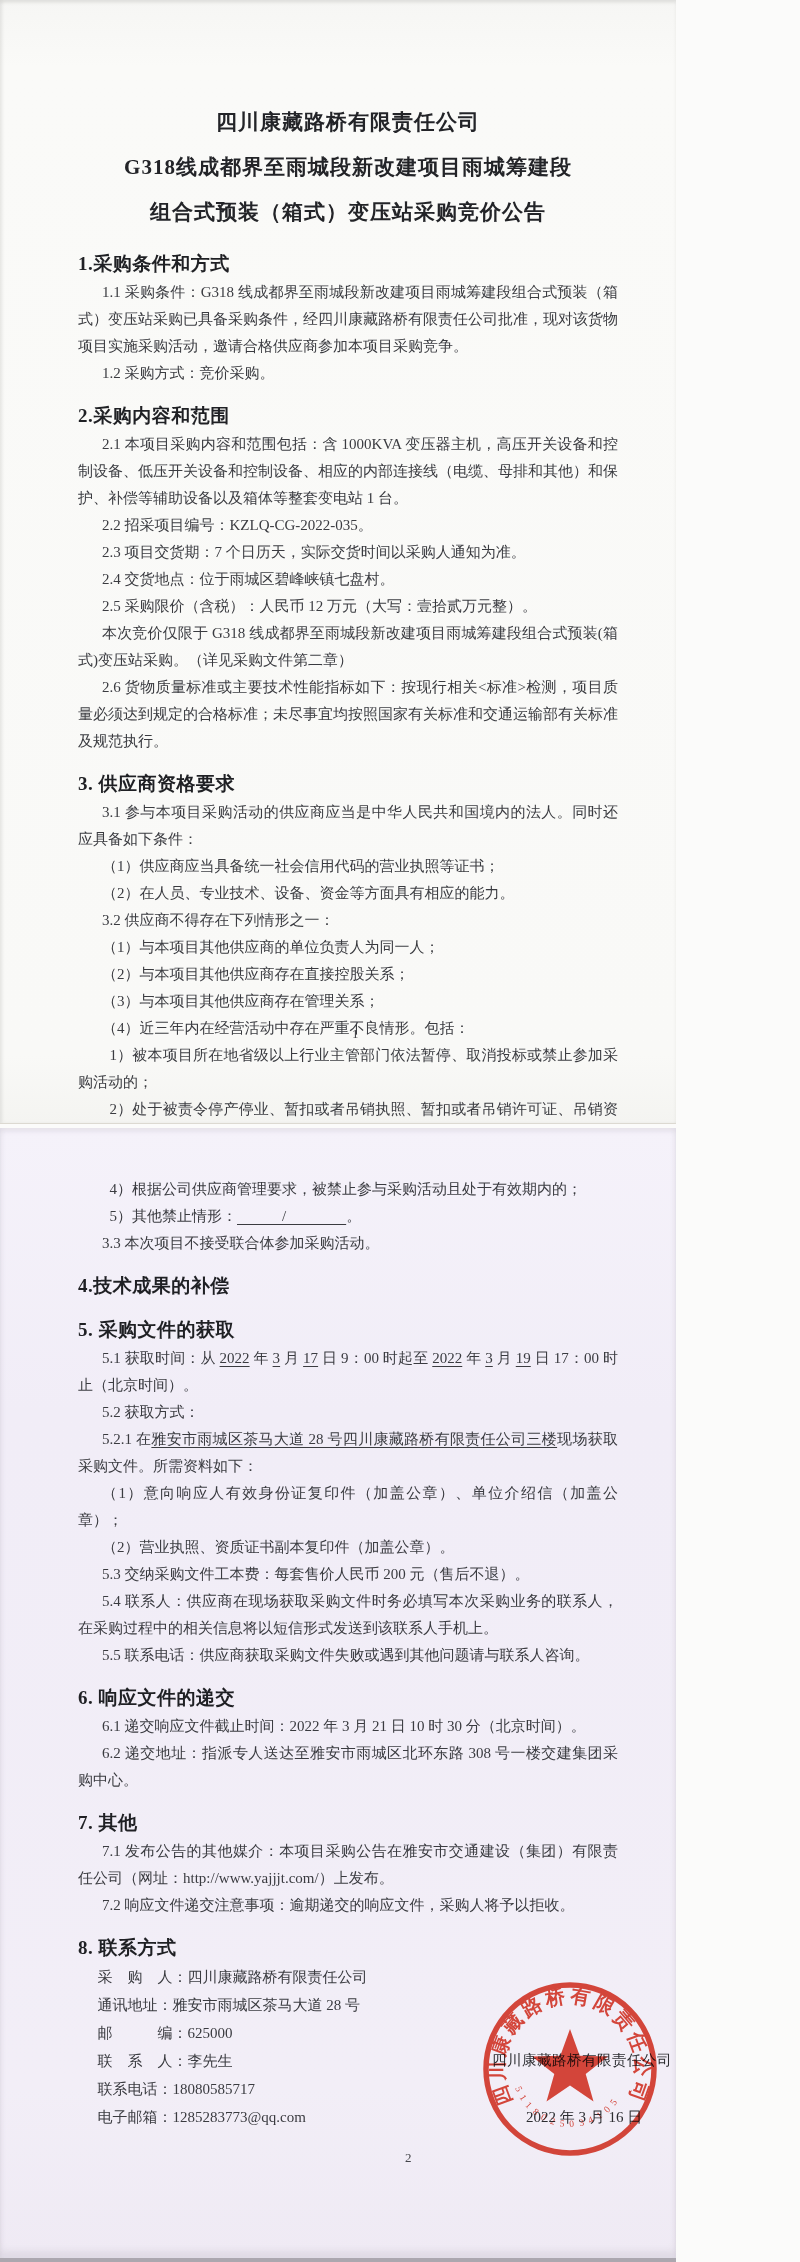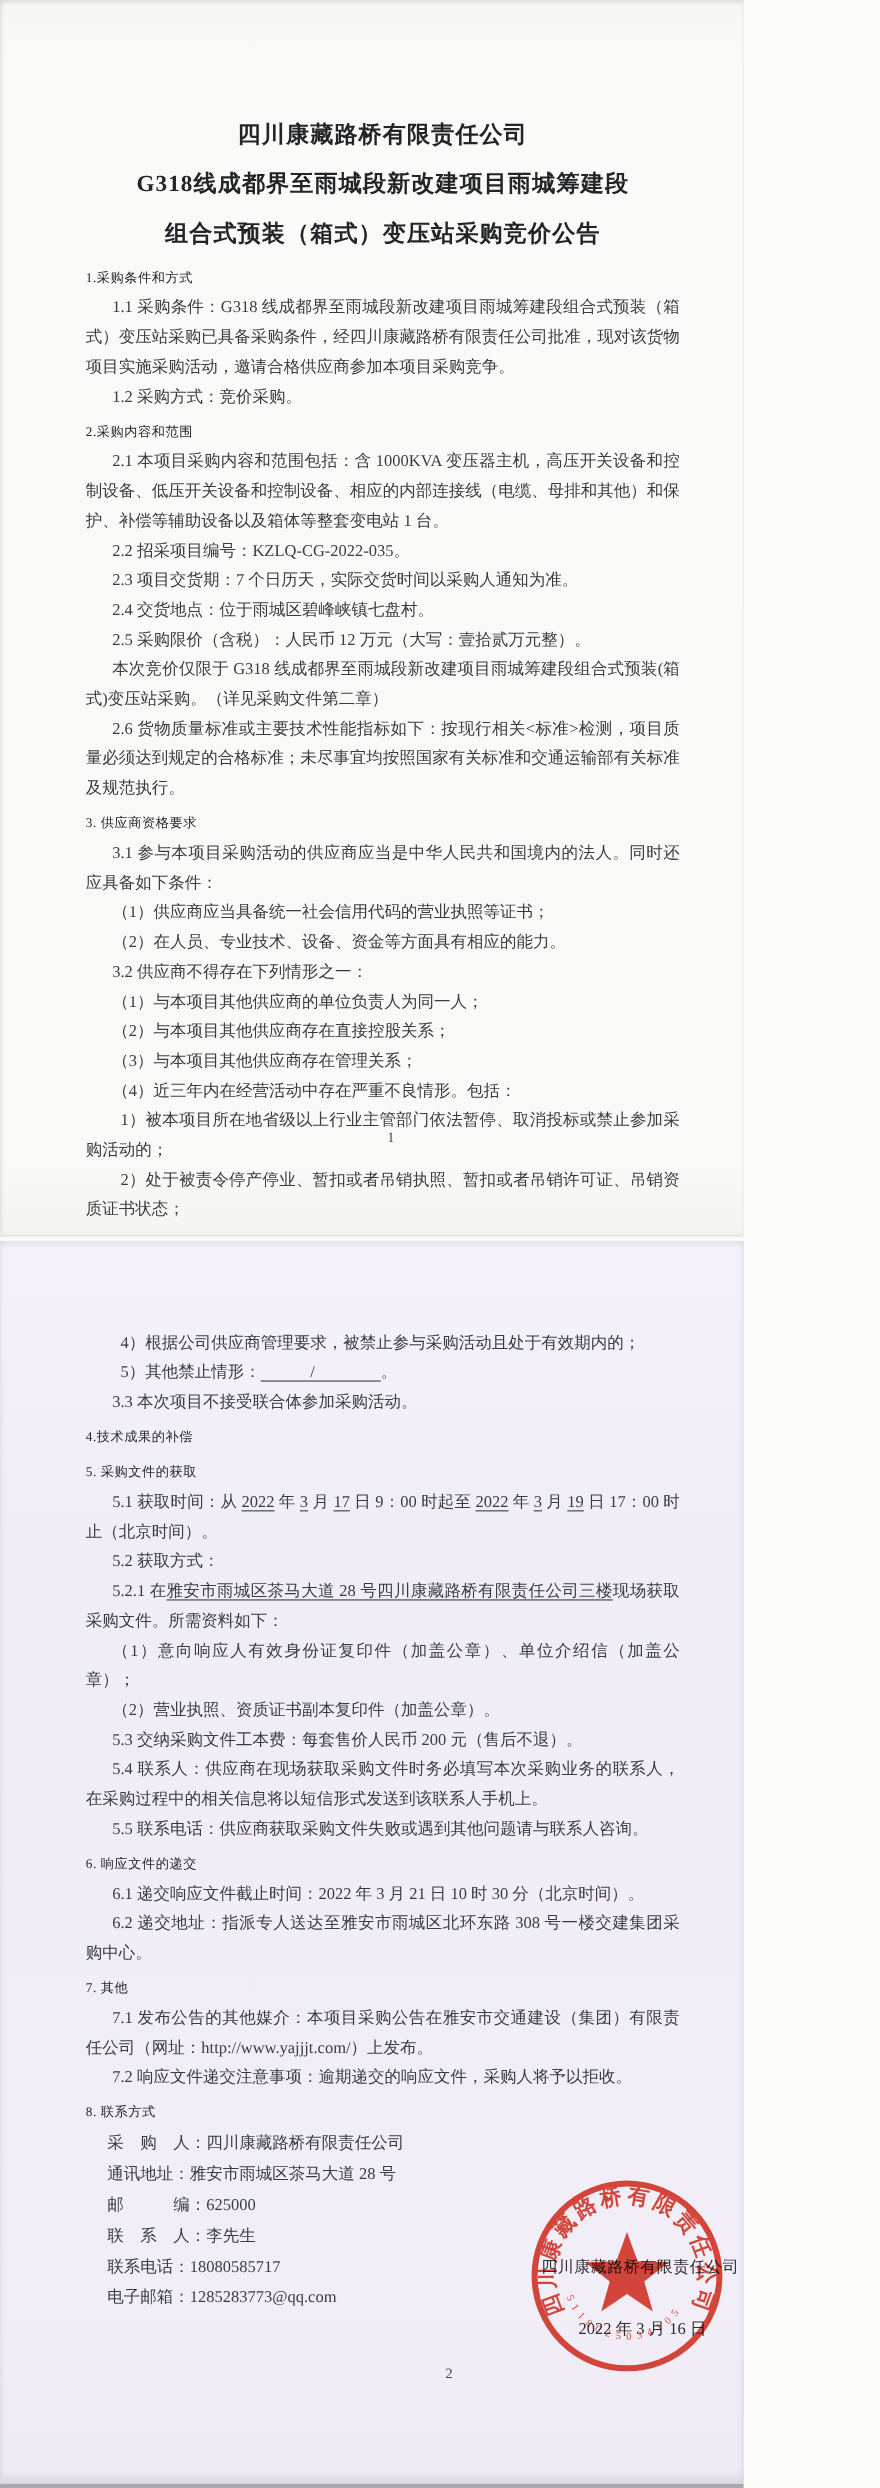--- a/index.html
+++ b/index.html
@@ -21,30 +21,30 @@
     border-bottom:1px solid #dcd9d1;
     box-shadow:inset 0 3px 3px rgba(120,118,110,.14), inset 3px 0 3px rgba(120,118,110,.08);
     padding:100px 58px 0 78px;
     margin-bottom:4px;
   }
   .page2{
     height:1134px;
     background:linear-gradient(180deg,#f5f2fa 0%,#f1edf7 25%,#f2eef7 85%,#efeaf4 100%);
     border-bottom:4px solid #aba7af;
     box-shadow:inset 0 4px 4px rgba(130,125,140,.12), inset 0 -7px 7px rgba(90,85,100,.10);
-    padding:80px 58px 0 78px;
+    padding:48px 58px 0 78px;
   }
   p.blk{margin:0;font-size:15px;line-height:27px;text-align:justify;}
   p.title{
     font-size:21px;font-weight:bold;color:#232428;
     text-align:center;line-height:45px;letter-spacing:1px;text-indent:0;
   }
   p.h{
-    font-size:12px;font-weight:normal;color:#1f2024;
-    line-height:30px;margin-top:2px;letter-spacing:.5px;text-indent:0;
+    font-size:19px;font-weight:bold;color:#1f2024;
+    line-height:30px;margin-top:14px;letter-spacing:.5px;text-indent:0;
   }
   p.p{text-indent:1.6em;}
   p.sub{text-indent:2.1em;}
   p.contact{text-indent:1.3em;line-height:28px;}
   .u{text-decoration:underline;text-underline-offset:3px;}
   .page-number{
     position:absolute;font-size:13px;color:#44454a;
   }
   .page1 .page-number{left:352px;top:1026px;}
   .page2 .page-number{left:405px;top:1022px;}

